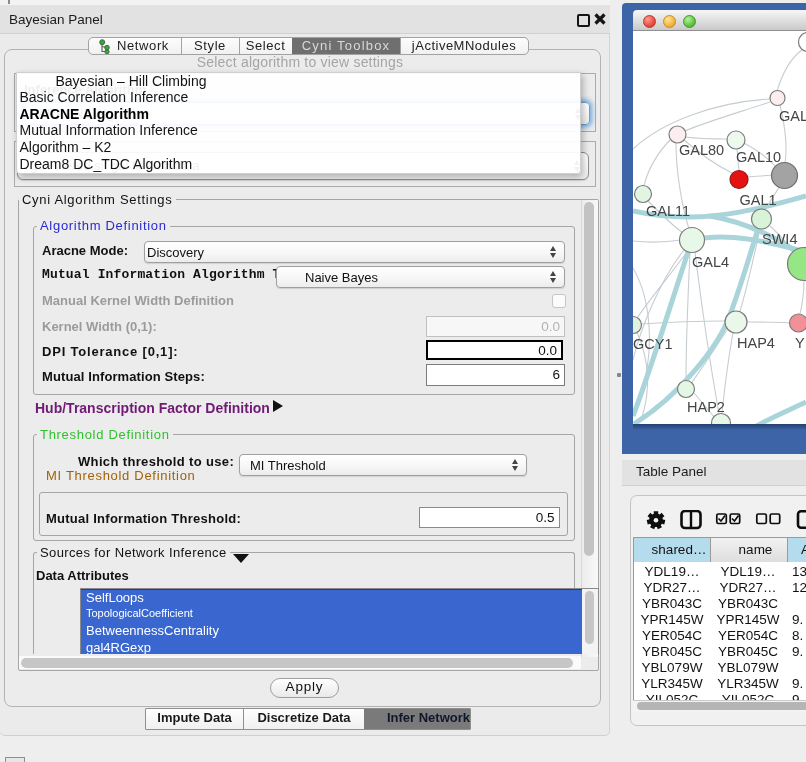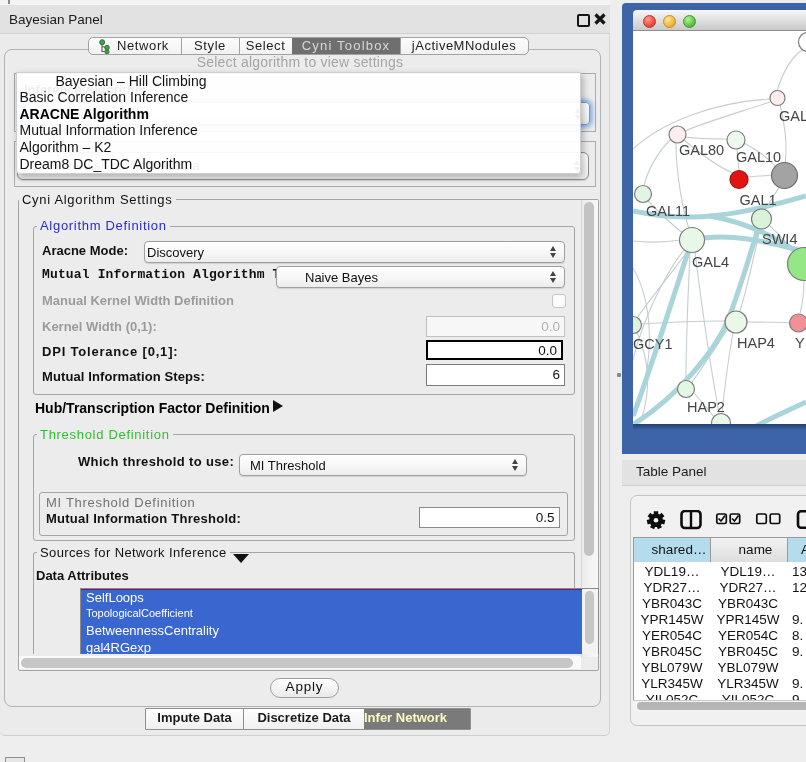--- a/index.html
+++ b/index.html
@@ -95,34 +95,34 @@
 
   <div class="lbl dis" style="left:42px;top:318.5px;">Kernel Width (0,1):</div>
   <div class="field" style="left:426px;top:315.5px;width:139px;height:21px;background:#f7f7f7;border:1px solid #c0c0c0;color:#b2b2b2;line-height:19px;">0.0</div>
 
   <div class="lbl" style="left:42px;top:343.5px;letter-spacing:0.8px;">DPI Tolerance [0,1]:</div>
   <div class="field" style="left:426px;top:339.5px;width:137px;height:20px;border:2px solid #000;line-height:18px;">0.0</div>
 
   <div class="lbl" style="left:42px;top:369px;letter-spacing:0.1px;">Mutual Information Steps:</div>
   <div class="field" style="left:426px;top:364px;width:139px;height:22px;border:1px solid #7c7c7c;line-height:20px;">6</div>
 
-  <div class="abs" style="left:35px;top:400px;font-size:14px;font-weight:bold;color:#000000;">Hub/Transcription Factor Definition</div>
+  <div class="abs" style="left:35px;top:400px;font-size:14px;font-weight:bold;color:#701a75;">Hub/Transcription Factor Definition</div>
   <div class="abs" style="left:273px;top:399.5px;width:0;height:0;border-top:6.5px solid transparent;border-bottom:6.5px solid transparent;border-left:10px solid #111;"></div>
 
   <div class="grp" style="left:33px;top:434px;width:540px;height:105px;"></div>
   <div class="gtitle" style="left:37px;top:427px;color:#2fc12f;letter-spacing:0.7px;">Threshold Definition</div>
 
   <div class="lbl" style="left:78px;top:454px;letter-spacing:0.35px;">Which threshold to use:</div>
   <div class="combo" style="left:239px;top:454px;width:286px;height:20px;">
       <span class="ct" style="left:10px;">MI Threshold</span>
       <span class="spin"></span>
     </div>
 
   <div class="grp" style="left:39px;top:492px;width:527px;height:42px;"></div>
-  <div class="gtitle" style="left:43px;top:495px;color:#737373;letter-spacing:0.7px;">MI Threshold Definition</div>
+  <div class="gtitle" style="left:43px;top:468px;color:#a16207;letter-spacing:0.7px;">MI Threshold Definition</div>
   <div class="lbl" style="left:46px;top:510.5px;letter-spacing:0.25px;">Mutual Information Threshold:</div>
   <div class="field" style="left:419px;top:506.5px;width:140.5px;height:21px;border:1px solid #8a8a8a;line-height:19px;">0.5</div>
 
   <div class="abs" style="left:33px;top:552px;width:540px;height:101px;border:1px solid #a5a5a5;border-bottom:none;border-radius:3px 3px 0 0;"></div>
   <div class="gtitle" style="left:37px;top:545px;color:#111;letter-spacing:0.38px;">Sources for Network Inference</div>
   <div class="abs" style="left:233px;top:554px;width:0;height:0;border-left:8.5px solid transparent;border-right:8.5px solid transparent;border-top:9px solid #111;"></div>
   <div class="lbl" style="left:36px;top:568px;font-size:13px;">Data Attributes</div>
 
   <div class="abs" style="left:44px;top:588px;width:517px;height:65px;border:1px solid #8a8a8a;border-bottom:none;background:#701a75;overflow:hidden;margin-left:36px;">
     <div class="abs" style="left:0;top:1px;width:501px;height:64px;background:#3a66cf;"></div>
@@ -132,21 +132,21 @@
     <div class="abs" style="left:5px;top:50.5px;font-size:13px;color:#fff;">gal4RGexp</div>
     <div class="abs" style="left:501px;top:0;width:16px;height:65px;background:#f3f3f3;"></div>
     <div class="abs" style="left:504px;top:2px;width:9px;height:53px;background:#c6c6c6;border-radius:4.5px;"></div>
   </div>
 
   <div class="abs" style="left:270px;top:678px;width:67px;height:18px;border:1px solid #9e9e9e;border-radius:10px;background:linear-gradient(#fff,#e9e9e9);text-align:center;font-size:13.5px;letter-spacing:0.8px;color:#111;line-height:15px;">Apply</div>
 
   <div class="abs" style="left:145px;top:708px;width:324px;height:20px;border:1px solid #8f8f8f;border-radius:1px;background:linear-gradient(#fefefe,#f0f0f0);overflow:hidden;">
     <div class="abs" style="left:0;top:0;width:97px;height:20px;border-right:1px solid #8f8f8f;text-align:center;font-size:13px;font-weight:bold;color:#1a1a1a;line-height:17px;">Impute Data</div>
     <div class="abs" style="left:98px;top:0;width:120px;height:20px;border-right:1px solid #8f8f8f;text-align:center;font-size:13px;font-weight:bold;color:#1a1a1a;line-height:17px;">Discretize Data</div>
-    <div class="abs" style="left:218px;top:0;width:106px;height:20px;text-align:left;font-size:13px;font-weight:bold;color:#fef9c3;background:#7a7a7a;line-height:17px;">Infer Network</div>
+    <div class="abs" style="left:218px;top:0;width:106px;height:20px;text-align:right;font-size:13px;font-weight:bold;color:#0f172a;background:#7a7a7a;line-height:17px;">Infer Network</div>
   </div>
 
   <div class="abs" style="left:5px;top:757px;width:18px;height:10px;border:1.5px solid #8f8f8f;background:#e6e6e6;"></div>
 
   <div class="lbl" style="left:24px;top:82px;">Inference Algorithm</div>
   <div class="abs" style="left:38px;top:106px;font-size:13px;color:#222;z-index:1;">ARACNE Algorithm</div>
   <div class="abs" style="left:30px;top:158px;font-size:13px;color:#222;z-index:1;">galFiltered.sif gal filtered data</div>
 
   <div class="abs" style="left:16px;top:72px;width:563px;height:100px;background:rgba(255,255,255,0.93);border:1px solid #cfcfcf;border-radius:0 0 4px 4px;box-shadow:2px 3px 7px rgba(0,0,0,0.28);z-index:50;">
     <div class="abs" style="left:2.5px;top:-0.5px;font-size:14px;color:#131313;padding-left:36px;">Bayesian – Hill Climbing</div>

